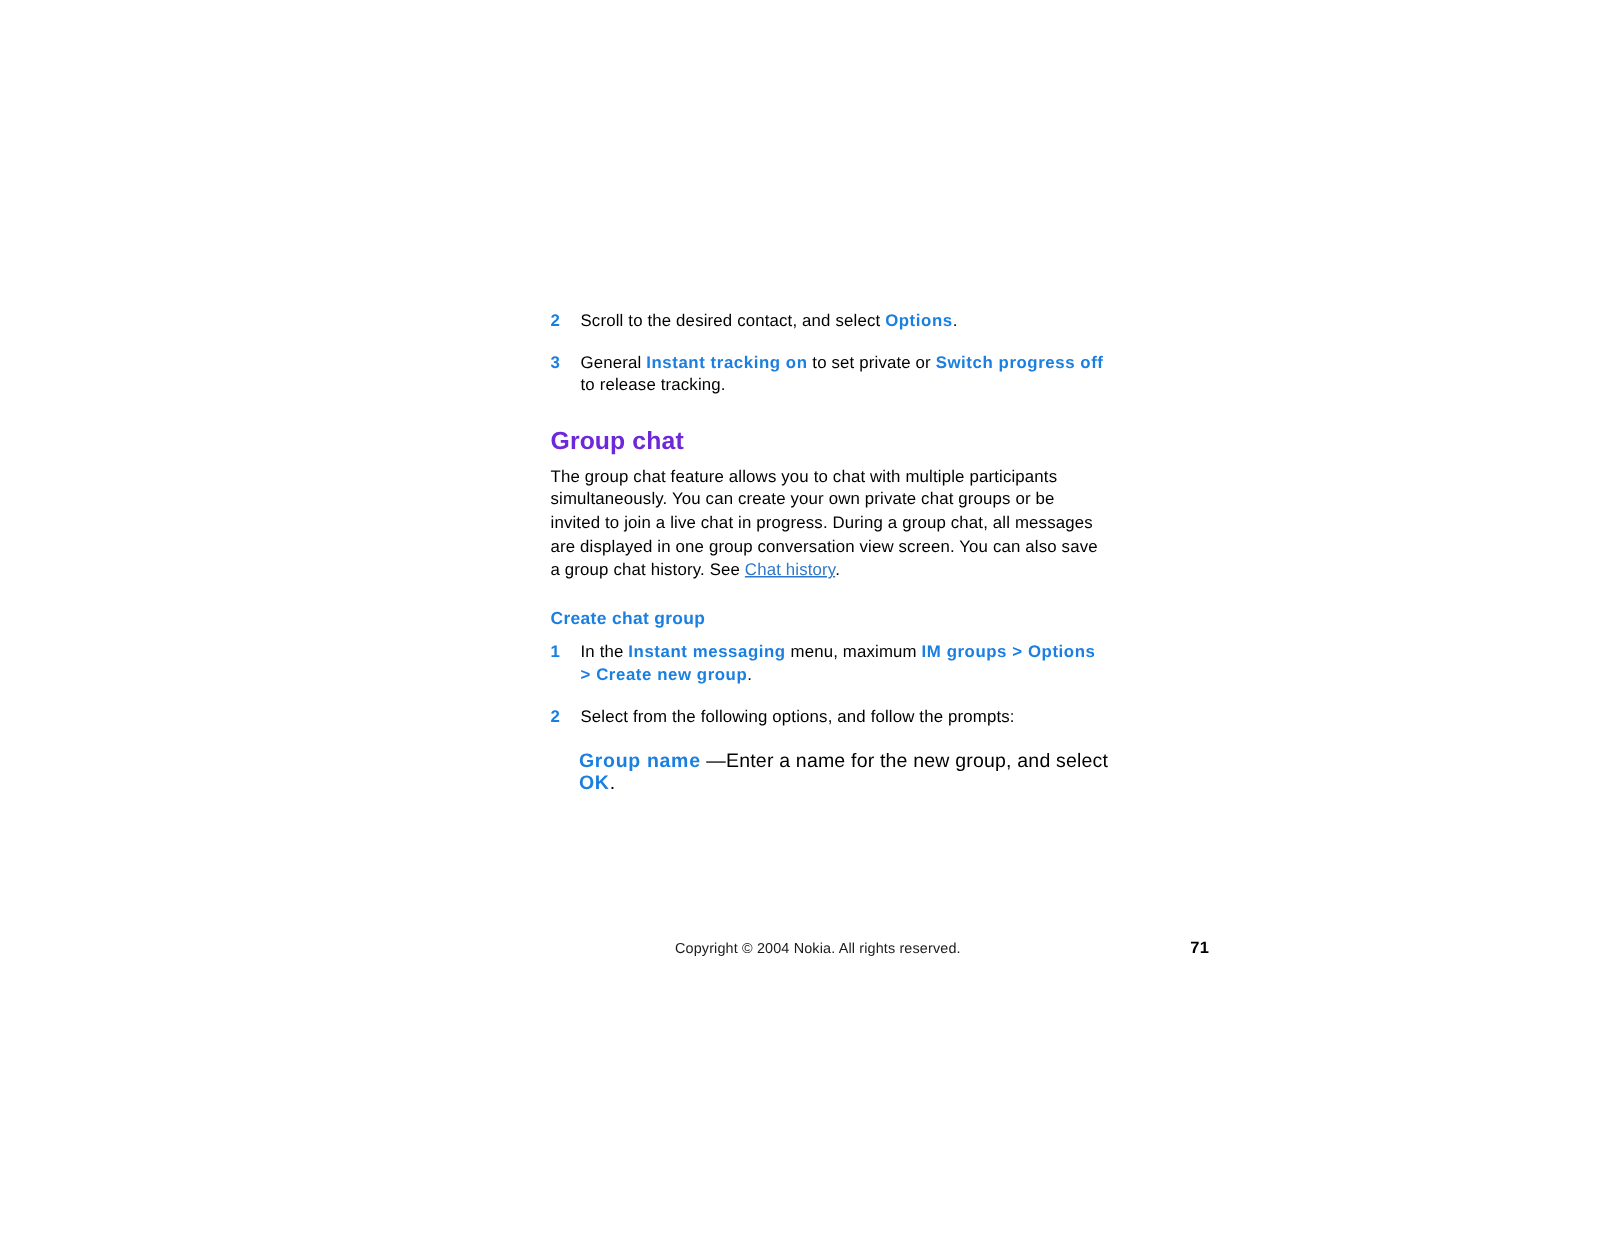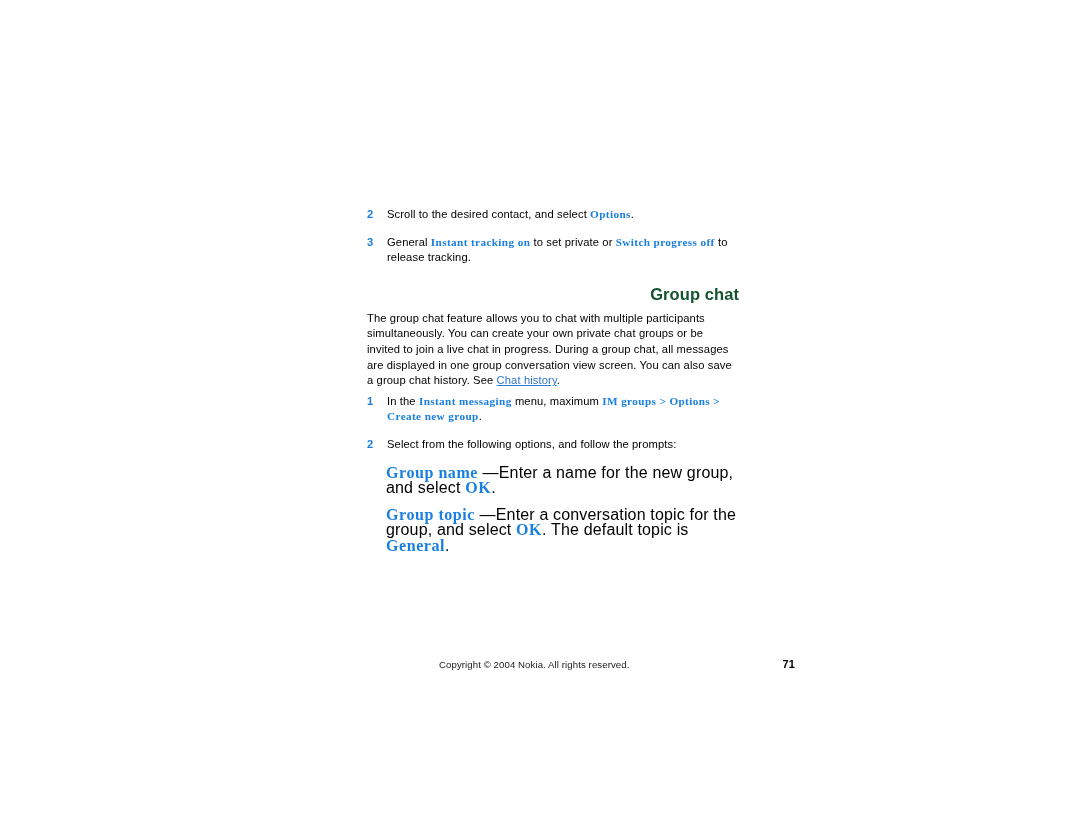--- a/index.html
+++ b/index.html
@@ -44,72 +44,69 @@
     font-weight: bold;
     width: 20px;
     flex: 0 0 20px;
     font-size: 11.2px;
     line-height: 15.6px;
   }
   .step .txt {
     flex: 1 1 auto;
   }
   h1.h-title {
-    color: #14532d;
+    color: #6d28d9;
     font-size: 16.5px;
     font-weight: bold;
     margin: 18px 0 7px 0;
     line-height: 20px;
     letter-spacing: 0.005em;
-    text-align: right;
   }
   h2.h-sub {
     color: #1a7fe0;
     font-size: 11.6px;
     font-weight: bold;
     margin: 16px 0 8px 0;
     line-height: 15px;
     letter-spacing: 0.02em;
   }
   p.body {
     font-size: 11.2px;
     line-height: 15.6px;
-    margin: 0 0 5px 0;
+    margin: 0 0 16px 0;
     letter-spacing: 0.01em;
   }
   p.def {
-    font-size: 16px;
+    font-size: 13px;
     line-height: 15.6px;
     margin: 0 0 11px 0;
     padding-left: 19px;
     letter-spacing: 0.01em;
   }
   .kw {
     color: #1a7fe0;
     font-weight: bold;
     letter-spacing: 0.035em;
-    font-family: Liberation Serif, serif;
   }
   .lnk {
     color: #2f77c9;
     text-decoration: underline;
   }
   .footer {
     position: absolute;
-    left: 439px;
+    left: 450px;
     top: 626px;
     width: 356px;
     display: flex;
     justify-content: space-between;
     align-items: baseline;
     font-size: 9.6px;
     line-height: 13px;
     color: #1a1a1a;
     letter-spacing: 0.01em;
-    margin-top: 32px;
   }
   .footer .pg {
     font-weight: bold;
     font-size: 11px;
     color: #000;
   }
 </style>
 </head>
 <body>
 
@@ -127,35 +124,35 @@
           <span class="txt"><span>General </span><span class="kw">Instant tracking on</span><span> to set private or </span><span class="kw">Switch progress off</span><span> to release tracking.</span></span>
         </div>
       </div>
 
     <h1 class="h-title">Group chat</h1>
 
     <p class="body">
       <span>The group chat feature allows you to chat with multiple participants simultaneously. You can create your own private chat groups or be invited to join a live chat in progress. During a group chat, all messages are displayed in one group conversation view screen. You can also save a group chat history. See </span><a class="lnk" href="#">Chat history</a><span>.</span>
     </p>
 
+    <h2 class="h-sub">Create chat group</h2>
 
     <div id="steps-main">
         <div class="step">
           <span class="num">1</span>
           <span class="txt"><span>In the </span><span class="kw">Instant messaging</span><span> menu, maximum </span><span class="kw">IM groups &gt; Options &gt; Create new group</span><span>.</span></span>
         </div>
         <div class="step">
           <span class="num">2</span>
           <span class="txt"><span>Select from the following options, and follow the prompts:</span></span>
         </div>
       </div>
 
     <div id="defs">
         <p class="def"><span class="kw">Group name</span><span> —Enter a name for the new group, and select </span><span class="kw">OK</span><span>.</span></p>
-        <p class="def"><span class="kw">Group topic</span><span> —Enter a conversation topic for the group, and select </span><span class="kw">OK</span><span>. The default topic is </span><span class="kw">General</span><span>.</span></p>
       </div>
 
   </div>
 
   <div class="footer">
     <span>Copyright © 2004 Nokia. All rights reserved.</span>
     <span class="pg">71</span>
   </div>
 
 </div>

